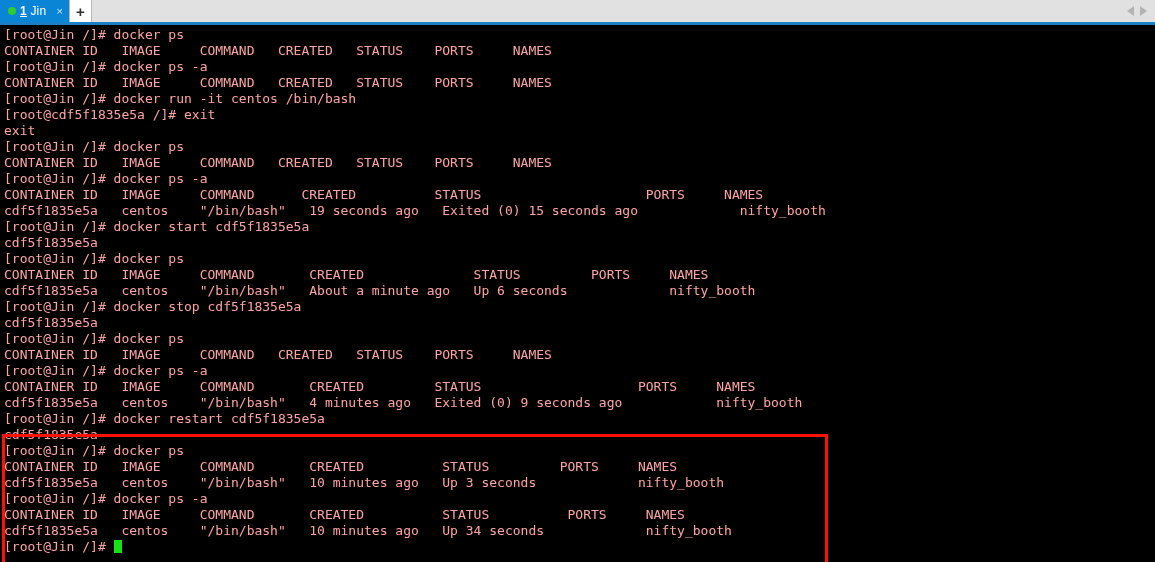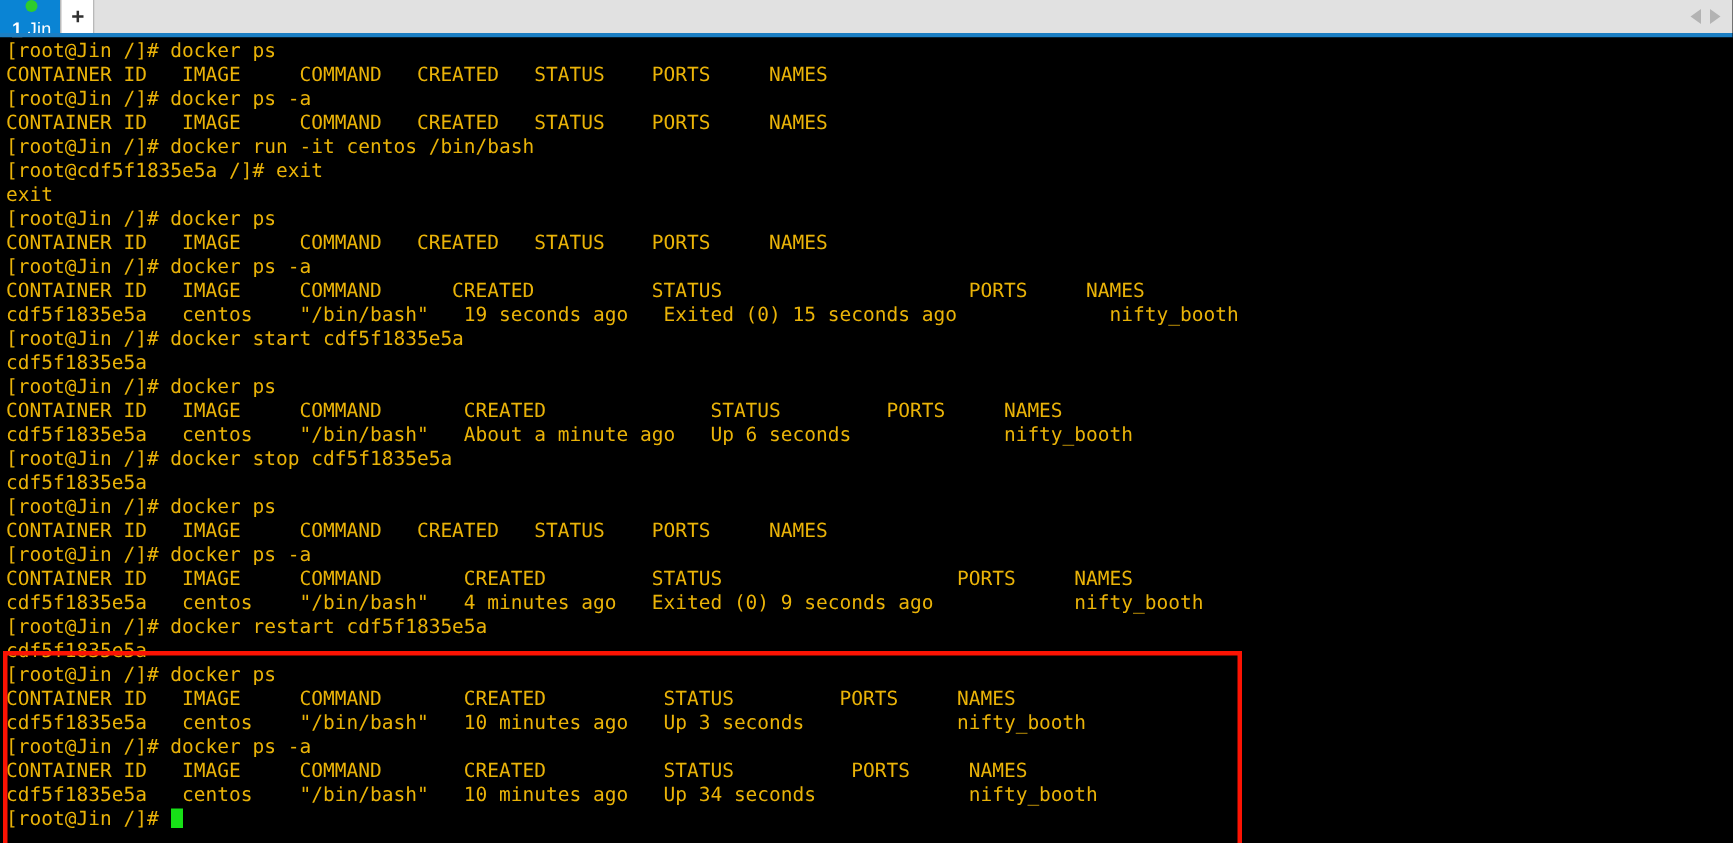--- a/index.html
+++ b/index.html
@@ -29,21 +29,20 @@
     display: flex;
     align-items: center;
     gap: 4px;
     height: 22px;
     padding: 0 6px 0 8px;
     background: #0a84d4;
     color: #ffffff;
     font-size: 12px;
     box-sizing: border-box;
     cursor: default;
-    flex-direction: column;
   }
   .status-dot {
     width: 8px;
     height: 8px;
     border-radius: 50%;
     background: #2ecc2e;
     display: inline-block;
     flex: 0 0 auto;
   }
   .tab-label {
@@ -111,21 +110,21 @@
     background: #000000;
     overflow: hidden;
   }
   .term-lines {
     position: absolute;
     left: 4px;
     top: 2px;
     font-family: "DejaVu Sans Mono", monospace;
     font-size: 13px;
     line-height: 16px;
-    color: #eab308;
+    color: #fca5a5;
     white-space: pre;
     letter-spacing: 0px;
   }
   .term-lines div {
     height: 16px;
   }
   .cursor {
     display: inline-block;
     width: 8px;
     height: 13px;

